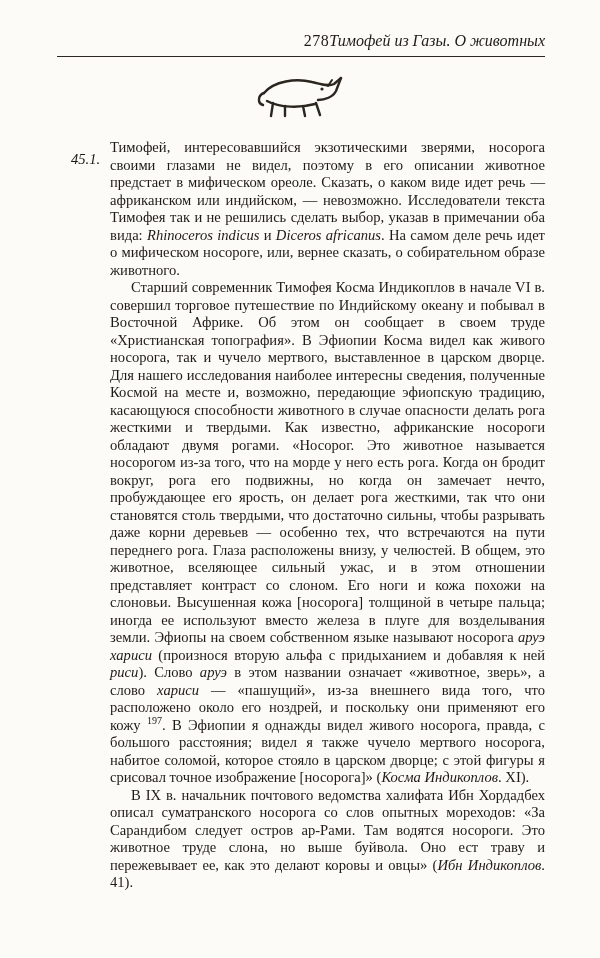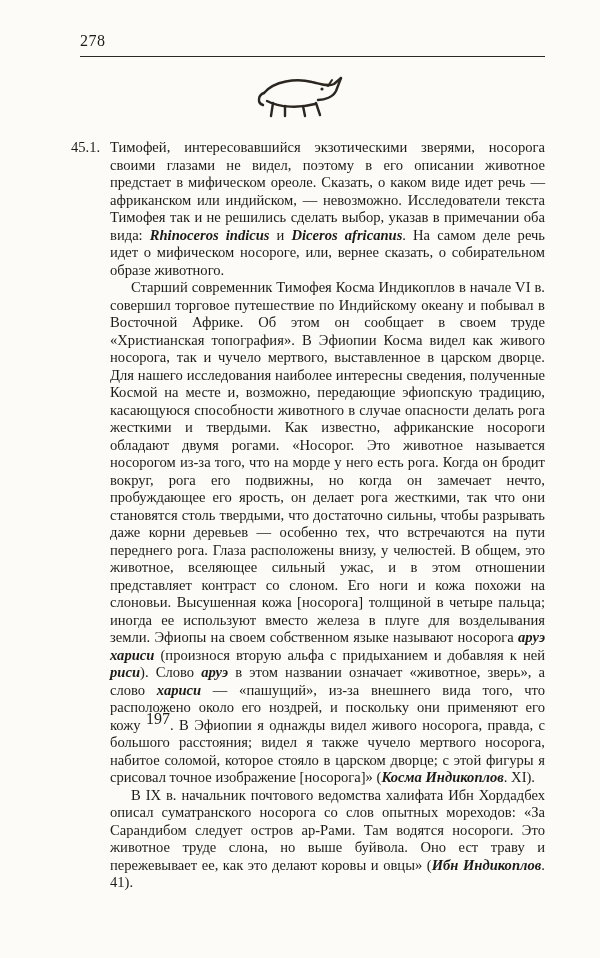--- a/index.html
+++ b/index.html
@@ -9,23 +9,23 @@
     width: 600px;
     height: 958px;
     margin: 0 auto;
     background: #fcfbf7;
     color: #1e1b16;
     font-family: "Liberation Serif", "DejaVu Serif", serif;
     overflow: hidden;
   }
   .header {
     display: flex;
-    justify-content: space-between;
+    justify-content: flex-end;
     align-items: baseline;
-    margin: 32px 55px 0 80px;
+    margin: 32px 55px 0 57px;
     padding-bottom: 6px;
     border-bottom: 1.6px solid #2b2721;
     font-size: 16px;
   }
   .page-number { letter-spacing: 0.5px; }
   .running-title { font-style: italic; }
   .ornament-wrap {
     text-align: center;
     margin-top: 14px;
     height: 58px;
@@ -36,39 +36,41 @@
     line-height: 17.5px;
     text-align: justify;
     hyphens: auto;
     -webkit-hyphens: auto;
   }
   .para { position: relative; }
   .para.indent { text-indent: 21px; }
   .para-num {
     position: absolute;
     left: -39px;
-    top: 0;
+    top: 12px;
     text-indent: 0;
     white-space: nowrap;
+    font-style: italic;
   }
-  .it { font-style: italic; font-weight: bold; }
+  .it { font-style: italic; }
   .sup {
-    font-size: 16px;
+    font-size: 10px;
     vertical-align: super;
     line-height: 0;
     margin-top: 20px;
   }
 </style>
 </head>
 <body>
 
 <div class="page">
 
   <div class="header">
     <span class="page-number">278</span>
+    <span class="running-title">Тимофей из Газы. О животных</span>
   </div>
 
   <div class="ornament-wrap">
     <svg width="92" height="48" viewBox="0 0 92 48" aria-hidden="true">
       <g stroke="#2b261f" fill="none" stroke-width="2.4" stroke-linecap="round" stroke-linejoin="round">
         <path d="M10 22 C 20 10, 42 7, 58 11 C 68 13, 74 16, 80 13 L 87 7"></path>
         <path d="M87 7 L 82 20 C 79 26, 71 29, 64 29"></path>
         <path d="M13 30 C 26 37, 46 37, 61 33"></path>
         <path d="M10 22 C 4 24, 3 32, 9 34"></path>
         <path d="M19 32 L 17 45"></path>

